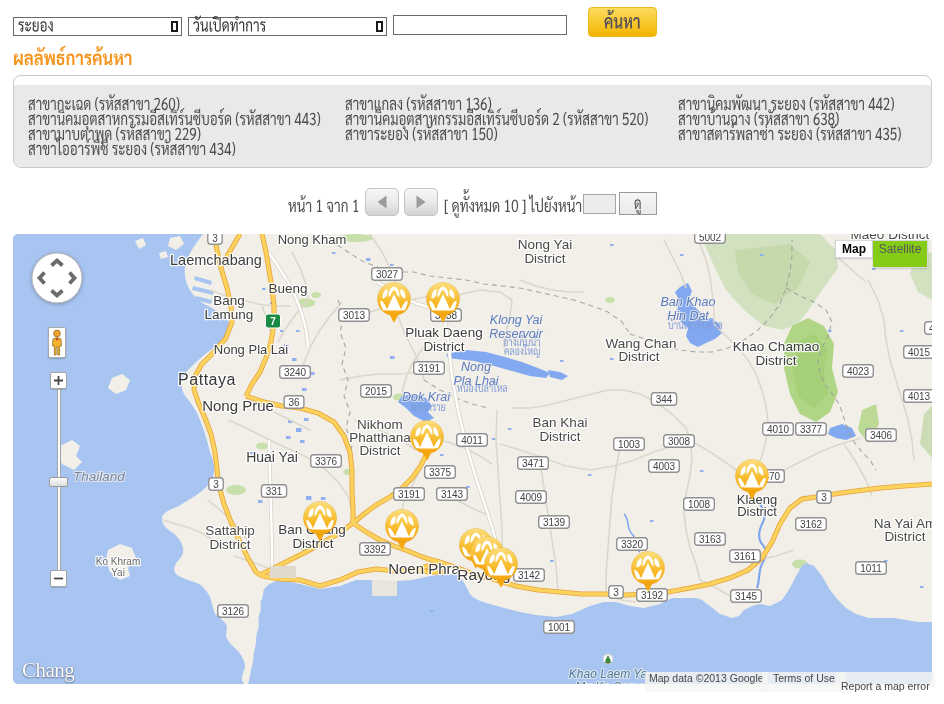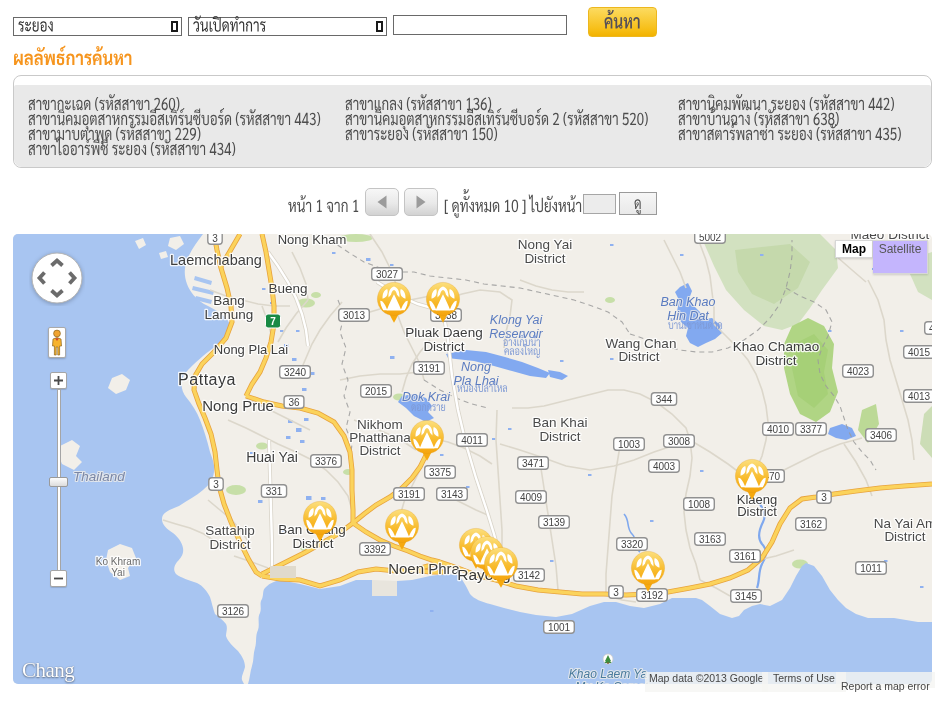--- a/index.html
+++ b/index.html
@@ -467,21 +467,21 @@
 <svg class="abs" style="left:50px;top:372px" width="17" height="17">
     <path d="M8.5 4 V13 M4 8.5 H13" stroke="#4a4a4a" stroke-width="1.8"></path>
   </svg>
 <div class="abs" style="left:56.5px;top:389px;width:4px;height:183px;background:#fff;border:1px solid #a5a5a5"></div>
 <div class="abs" style="left:49px;top:477px;width:19px;height:10px;background:linear-gradient(#fdfdfd,#dcdcdc);border:1px solid #9a9a9a;border-radius:2px"></div>
 <div class="abs" style="left:50px;top:570px;width:17px;height:17px;background:#fff;border:1px solid #a5a5a5;border-radius:2px;box-shadow:0 1px 1px rgba(0,0,0,0.15)"></div>
 <svg class="abs" style="left:50px;top:570px" width="17" height="17">
     <path d="M4 8.5 H13" stroke="#4a4a4a" stroke-width="1.8"></path>
   </svg>
 <div class="abs" style="left:835px;top:240px;width:38px;height:18px;background:#fff;border:1px solid #d7d7d7;box-shadow:0 1px 2px rgba(0,0,0,0.15);color:#000;font:700 12px 'Liberation Sans',sans-serif;text-align:center;line-height:17px">Map</div>
-<div class="abs" style="left:873px;top:240px;width:55px;height:34px;background:#c4b5fd;border:1px solid #d7d7d7;border-left:none;box-shadow:0 1px 2px rgba(0,0,0,0.15);color:#565656;font:400 12px 'Liberation Sans',sans-serif;text-align:center;line-height:17px">Satellite</div>
+<div class="abs" style="left:873px;top:240px;width:55px;height:28px;background:#84cc16;border:1px solid #d7d7d7;border-left:none;box-shadow:0 1px 2px rgba(0,0,0,0.15);color:#565656;font:400 12px 'Liberation Sans',sans-serif;text-align:center;line-height:17px">Satellite</div>
 <div class="abs" style="left:22px;top:658px;color:#fff;font:400 21px 'Liberation Serif',serif;letter-spacing:-0.5px;text-shadow:0 1px 2px rgba(0,0,0,0.45),0 0 1px rgba(0,0,0,0.4)">Chang</div>
 <div class="abs" style="left:645px;top:672px;height:20px;background:rgba(245,245,243,0.8);color:#454545;font:400 10.5px 'Liberation Sans',sans-serif;padding:0 4px;line-height:12px">Map data ©2013 Google</div>
 <div class="abs" style="left:762px;top:672px;height:20px;background:rgba(245,245,243,0.8);color:#454545;font:400 10.5px 'Liberation Sans',sans-serif;padding:0 11px;line-height:12px">Terms of Use</div>
 <div class="abs" style="left:836px;top:672px;height:12px;background:rgba(245,245,243,0.8);color:#454545;font:400 10.5px 'Liberation Sans',sans-serif;padding:8px 5px;line-height:12px">Report a map error</div>
 <svg width="944" height="704" style="position:absolute;left:0;top:0;overflow:visible;pointer-events:none">
     <defs>
       <path id="g0" d="M125 -457Q237 -443 315 -408Q393 -373 393 -321V-96Q393 -49 362 -20Q332 10 284 10Q237 10 208 -18Q178 -47 178 -91Q178 -137 206 -166Q234 -194 279 -194Q293 -194 308 -189V-310Q308 -338 234 -362Q160 -387 34 -403Q35 -491 74 -538Q112 -586 179 -586Q204 -586 227 -581Q250 -576 290 -565Q333 -552 346 -552Q358 -552 368 -562Q378 -572 382 -590L446 -572Q434 -530 411 -507Q388 -484 358 -484Q344 -484 322 -489Q300 -494 277 -500Q271 -502 240 -510Q210 -517 189 -517Q164 -517 146 -502Q127 -486 125 -457ZM327 -92Q327 -112 314 -126Q301 -139 280 -139Q259 -139 246 -126Q233 -112 233 -92Q233 -72 246 -58Q259 -45 280 -45Q301 -45 314 -58Q327 -72 327 -92Z"></path>
       <path id="g1" d="M45 -456Q45 -501 76 -530Q106 -560 151 -560Q195 -560 225 -530Q255 -501 255 -456Q255 -415 223 -390Q229 -389 237 -389Q309 -389 348 -435Q386 -481 388 -564H472Q470 -495 442 -440Q414 -386 362 -355Q310 -324 237 -324Q184 -324 140 -340Q97 -357 71 -387Q45 -417 45 -456ZM195 -459Q195 -480 183 -492Q171 -504 150 -504Q130 -504 118 -492Q106 -480 106 -459Q106 -439 118 -427Q130 -415 150 -415Q171 -415 183 -427Q195 -439 195 -459ZM45 -151Q45 -196 76 -226Q106 -255 151 -255Q195 -255 225 -226Q255 -196 255 -151Q255 -110 223 -84Q229 -83 237 -83Q310 -86 348 -132Q386 -177 388 -259H472Q470 -190 442 -136Q414 -81 362 -50Q310 -19 237 -19Q184 -19 140 -36Q97 -52 71 -82Q45 -112 45 -151ZM195 -154Q195 -174 183 -186Q171 -199 150 -199Q130 -199 118 -186Q106 -174 106 -154Q106 -134 118 -122Q130 -109 150 -109Q171 -109 183 -122Q195 -134 195 -154Z"></path>
       <path id="g2" d="M498 -576V-138Q498 -69 440 -30Q381 10 280 10Q179 10 120 -30Q62 -69 62 -138V-204Q62 -237 79 -264Q96 -290 128 -305Q90 -322 72 -360Q53 -397 53 -443Q53 -508 88 -547Q122 -586 180 -586Q226 -586 253 -561Q280 -536 280 -494Q280 -453 255 -429Q230 -405 187 -405Q153 -405 133 -421Q134 -385 156 -362Q177 -338 208 -338H302V-270H207Q181 -270 164 -252Q147 -234 147 -204V-144Q147 -104 182 -82Q218 -59 280 -59Q342 -59 378 -82Q413 -104 413 -144V-576ZM141 -495Q141 -476 154 -464Q166 -451 185 -451Q205 -451 217 -464Q229 -476 229 -495Q229 -515 217 -527Q205 -539 185 -539Q166 -539 154 -527Q141 -515 141 -495Z"></path>
       <path id="g3" d="M513 -414V-132Q513 -65 458 -28Q403 10 304 10Q205 10 151 -28Q97 -65 97 -132V-292Q97 -338 127 -368Q157 -397 204 -397Q251 -397 280 -369Q310 -341 310 -296Q310 -251 282 -223Q254 -195 210 -195Q197 -195 181 -199V-140Q181 -101 214 -80Q248 -59 307 -59Q366 -59 397 -81Q428 -103 428 -143V-414Q428 -461 388 -489Q349 -517 284 -517Q221 -517 178 -491Q134 -465 125 -421H43Q51 -497 118 -542Q184 -586 286 -586Q389 -586 451 -539Q513 -492 513 -414ZM162 -296Q162 -276 175 -263Q188 -250 209 -250Q229 -250 242 -263Q255 -276 255 -296Q255 -316 242 -329Q229 -342 209 -342Q188 -342 175 -329Q162 -316 162 -296Z"></path>

